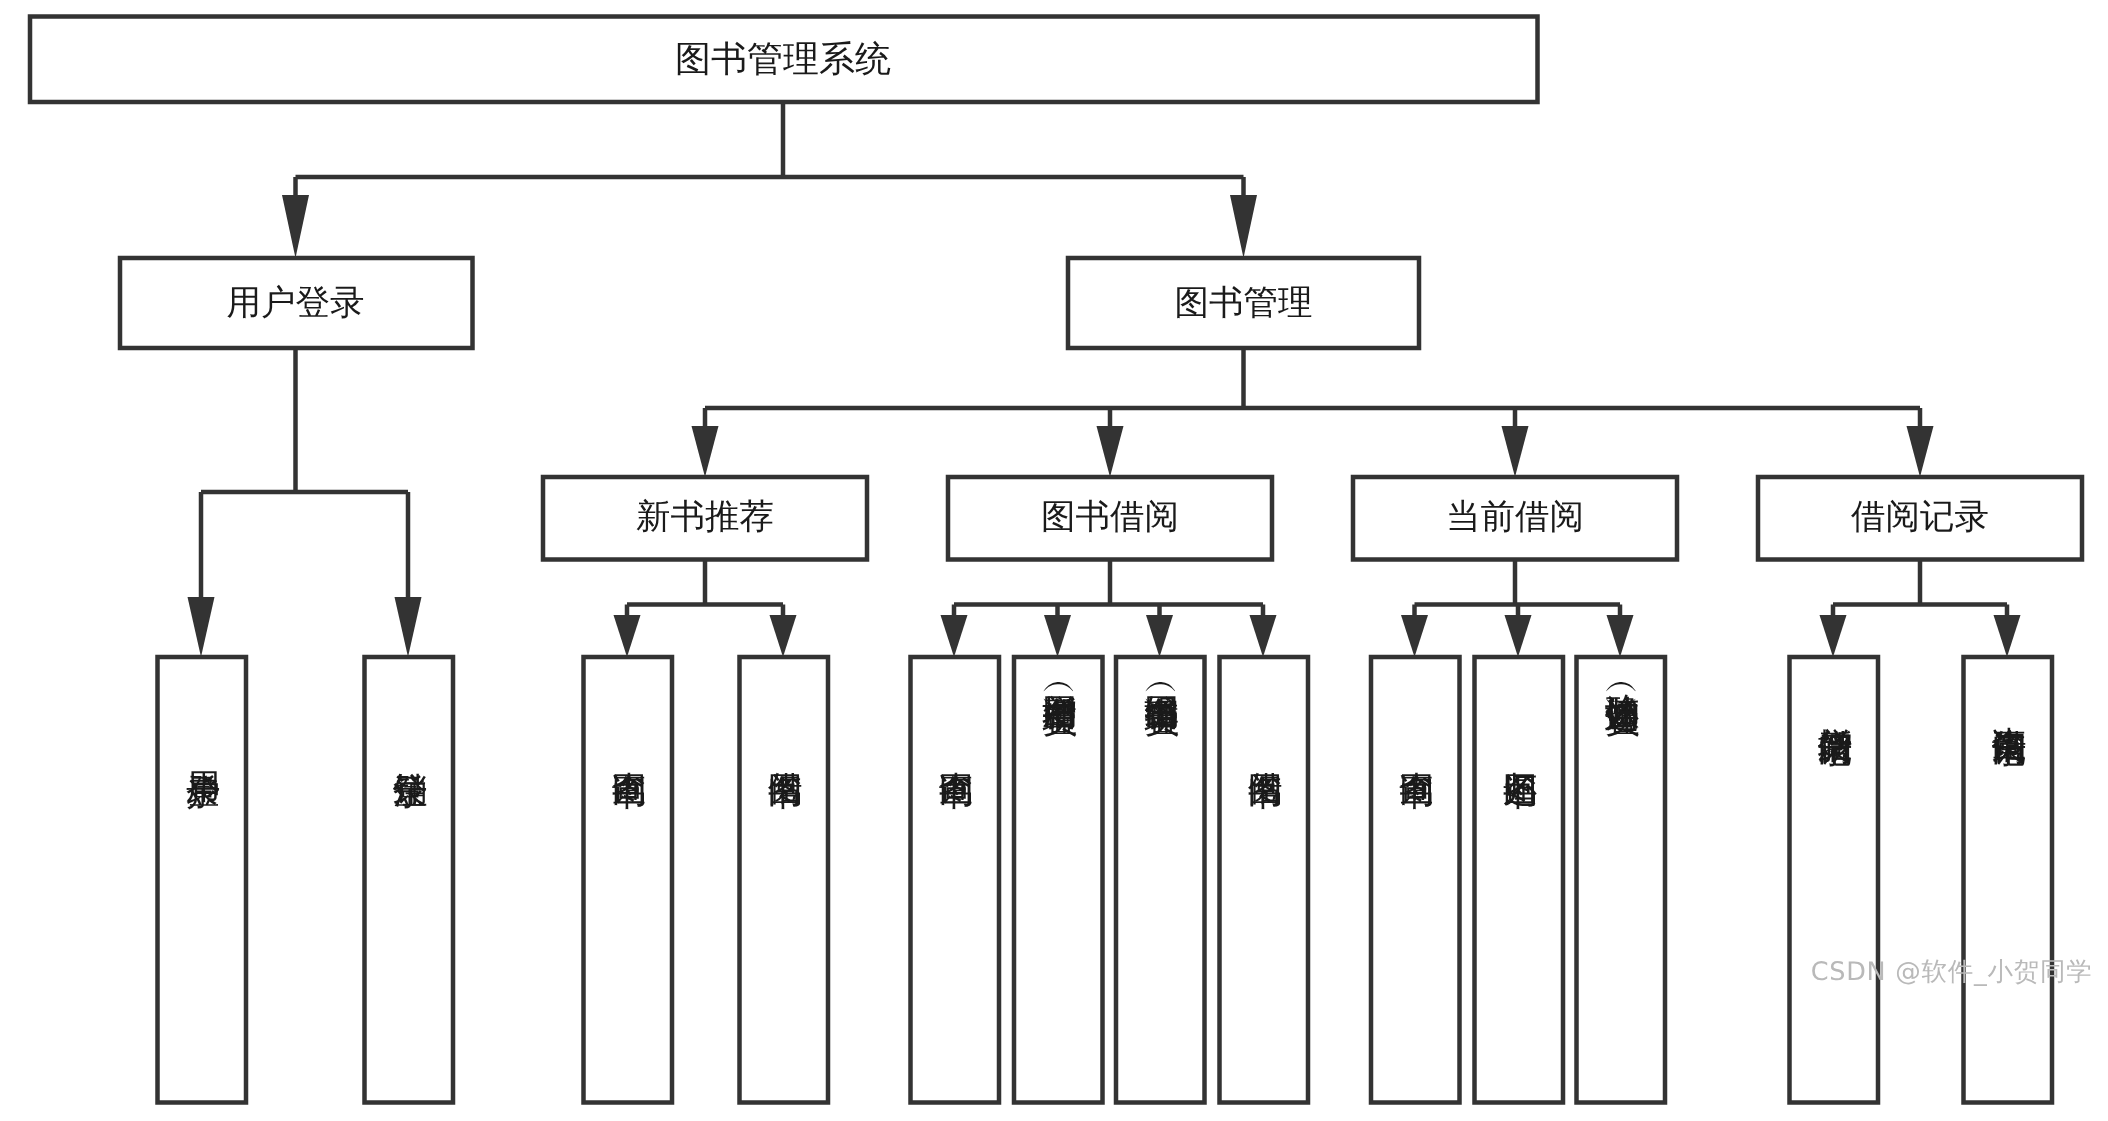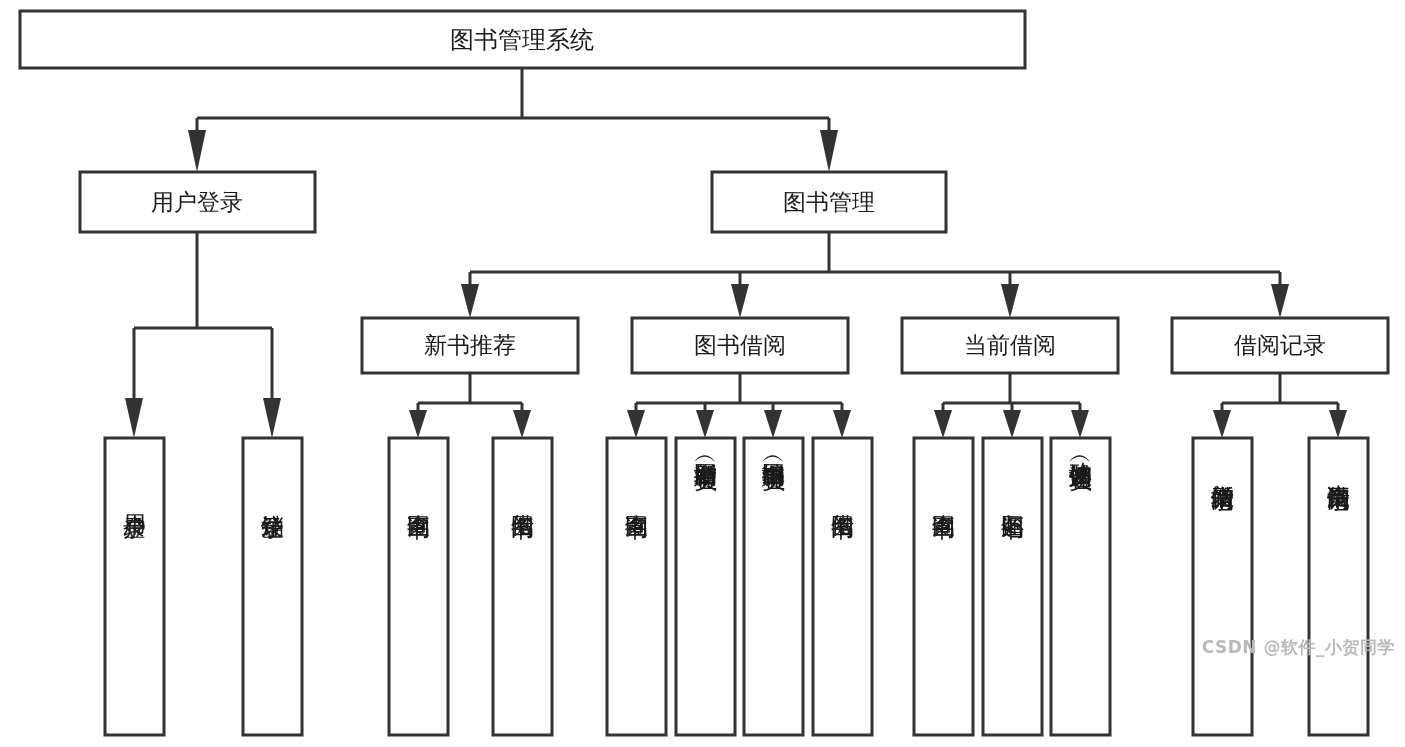--- a/index.html
+++ b/index.html
@@ -73,21 +73,20 @@
   }
   #watermark {
     position: absolute;
     right: 10px;
     bottom: 6px;
     font-family: "DejaVu Sans", "Liberation Sans", sans-serif;
     font-size: 17px;
     color: #b9b9b9;
     letter-spacing: 0.5px;
     white-space: nowrap;
-    font-weight: bold;
   }
 </style>
 </head>
 <body>
 
 <div id="diagram-root">
 
   <svg id="flowchart" viewBox="0 0 1405 747">
 
     <g>

